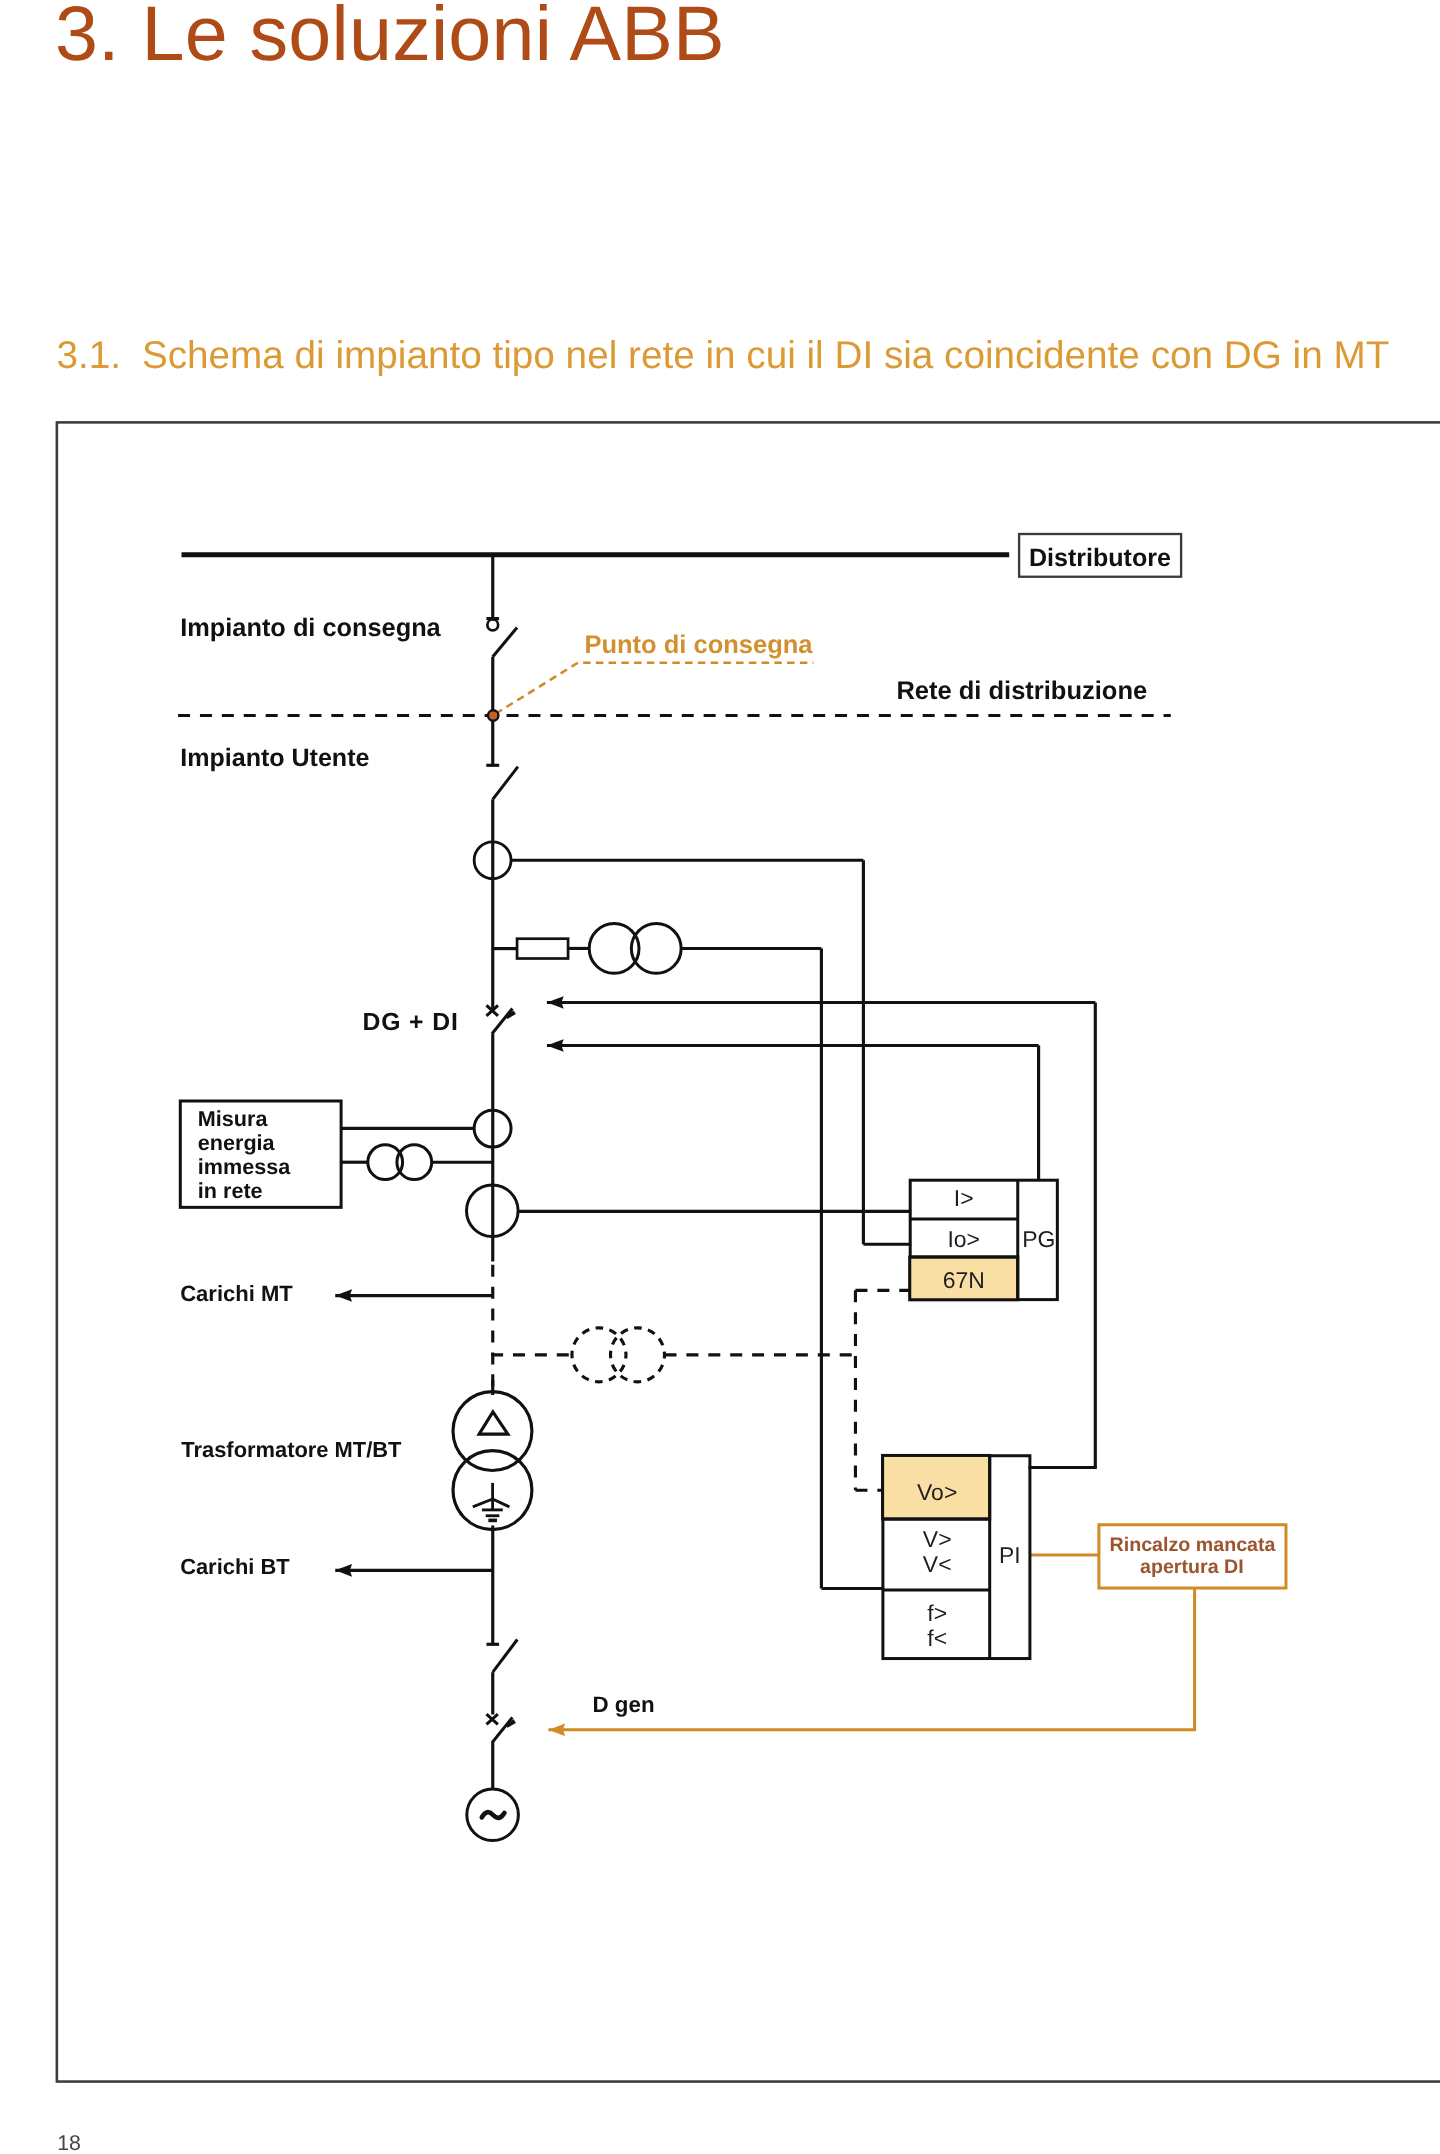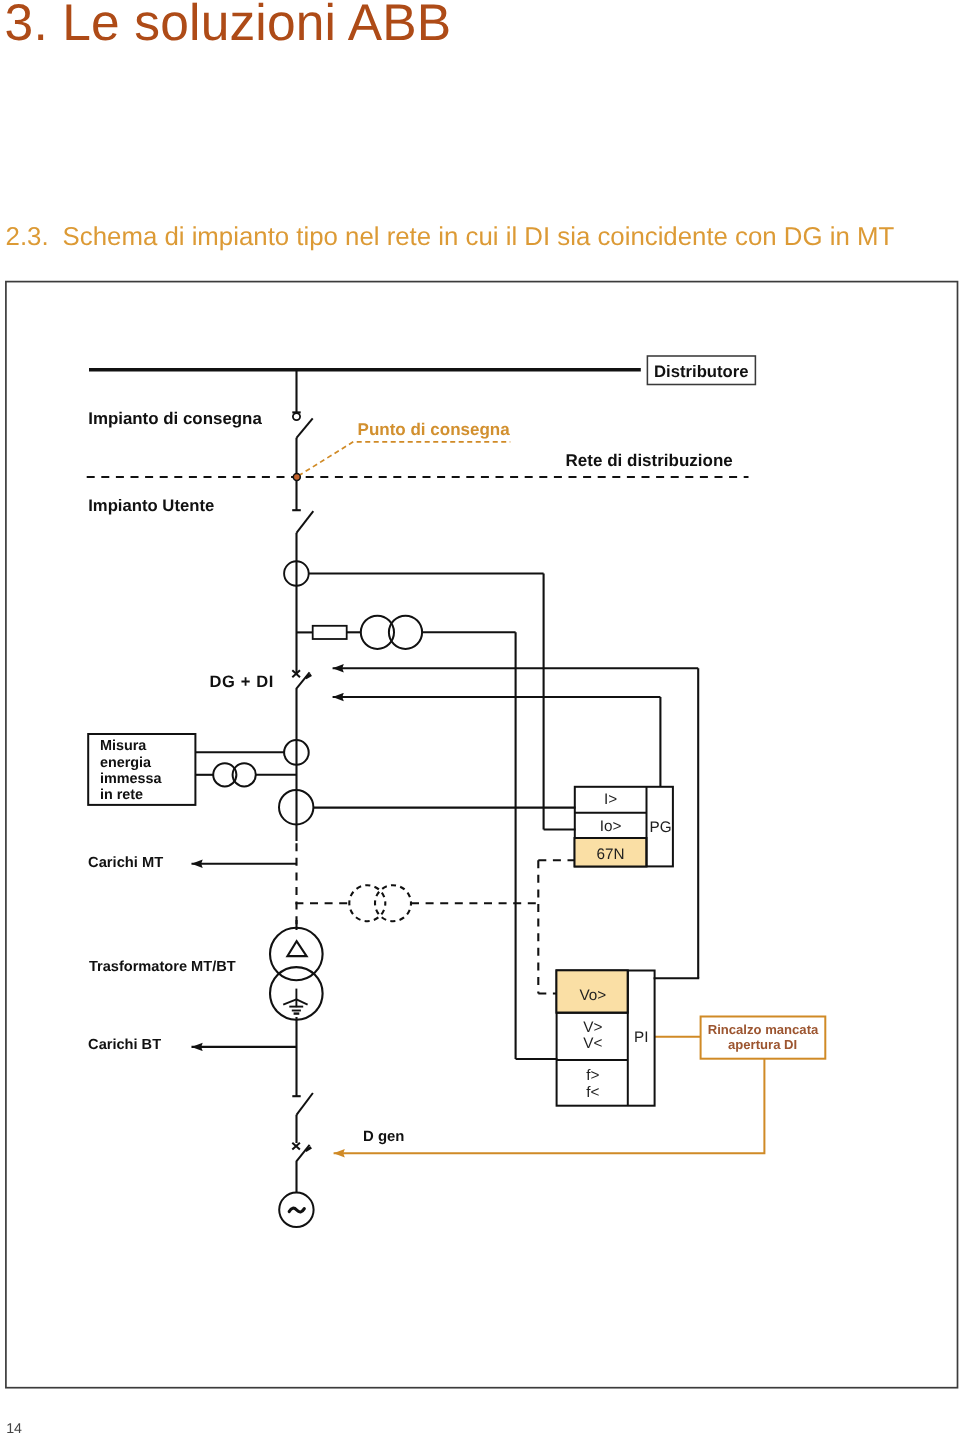--- a/index.html
+++ b/index.html
@@ -1,36 +1,36 @@
 <!DOCTYPE html>
 <html><head>
 <meta charset="utf-8">
 <title>ABB</title>
 <style>
   html,body{margin:0;padding:0;background:#ffffff;}
   body{width:960px;height:1436px;position:relative;overflow:hidden;
        font-family:"Liberation Sans",sans-serif;-webkit-font-smoothing:antialiased;
        text-rendering:geometricPrecision;}
   svg text{-webkit-font-smoothing:antialiased;}
-  .page{position:absolute;inset:0;transform:translateZ(0);}
+  .page{position:absolute;inset:0;transform:translateZ(0);margin-left:32px;}
   #doc-title{position:absolute;left:4.6px;top:-3.5px;font-size:51.5px;line-height:1;
              color:#ae4b17;letter-spacing:0.15px;white-space:nowrap;}
   #section-subtitle{position:absolute;left:5.6px;top:225.3px;font-size:25.8px;line-height:1;
              color:#dc9a35;white-space:nowrap;}
   #section-subtitle .num{display:inline-block;width:57px;}
   #page-number{position:absolute;left:6.2px;top:1422px;font-size:14.2px;line-height:1;color:#444;}
   #diagram{position:absolute;left:0;top:0;}
 </style>
 </head>
 <body>
 
 <div class="page">
   <div id="doc-title">3. Le soluzioni ABB</div>
-  <div id="section-subtitle"><span class="num">2.3.</span><span>Schema di impianto tipo nel rete in cui il DI sia coincidente con DG in MT</span></div>
-  <div id="page-number">14</div>
+  <div id="section-subtitle"><span class="num">3.1.</span><span>Schema di impianto tipo nel rete in cui il DI sia coincidente con DG in MT</span></div>
+  <div id="page-number">18</div>
   <svg id="diagram" width="960" height="1436" viewBox="0 0 960 1436">
     <defs>
       <marker id="arrL" markerWidth="12" markerHeight="9" refX="11.2" refY="4.5" orient="auto" markerUnits="userSpaceOnUse">
         <path d="M11.2 4.5 L0 8.7 L1.5 4.5 L0 0.3 Z" fill="#111"></path>
       </marker>
       <marker id="arrLo" markerWidth="12" markerHeight="9" refX="11.2" refY="4.5" orient="auto" markerUnits="userSpaceOnUse">
         <path d="M11.2 4.5 L0 8.7 L1.5 4.5 L0 0.3 Z" fill="#d08a26"></path>
       </marker>
     </defs>
 

